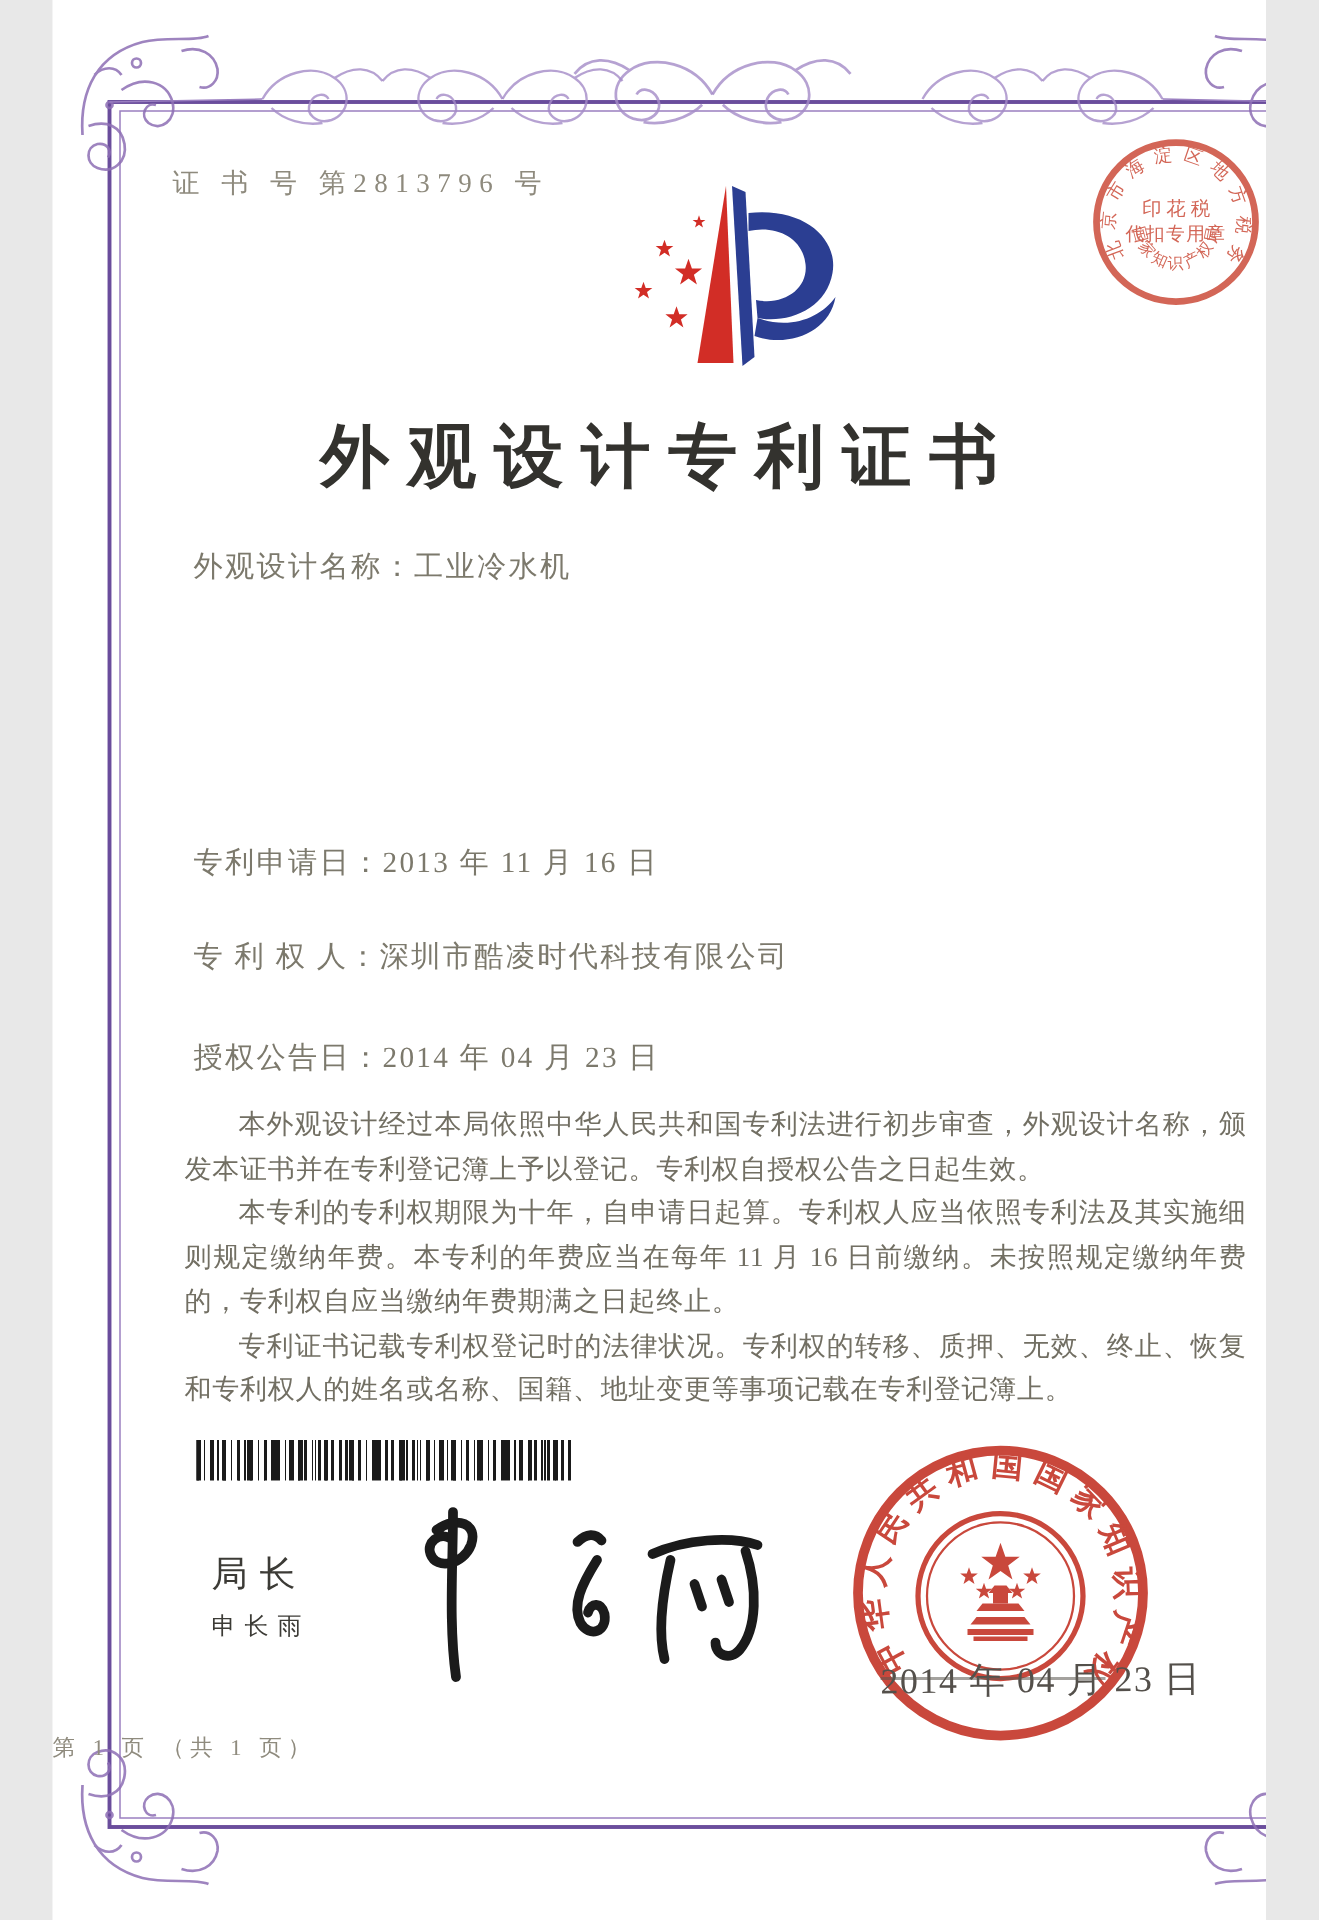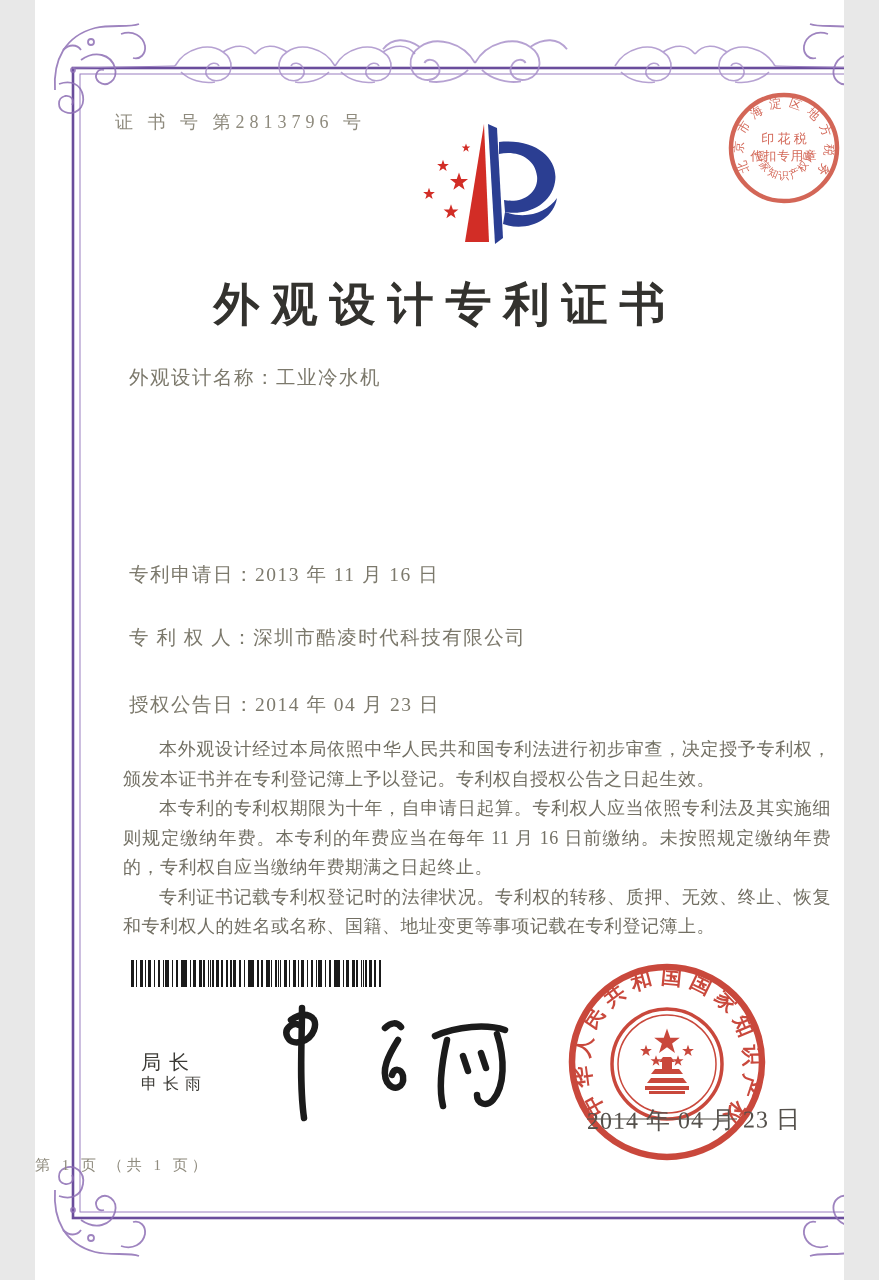--- a/index.html
+++ b/index.html
@@ -30,21 +30,21 @@
   }
   
   .barcode{
     left:96px;top:960px;width:250px;height:27px;background-color:#fff;
     background-image:
       repeating-linear-gradient(90deg,#1a1a1a 0 2px,transparent 2px 5px,#1a1a1a 5px 6px,transparent 6px 9px),
       repeating-linear-gradient(90deg,#1a1a1a 0 3px,transparent 3px 11px,#1a1a1a 11px 12px,transparent 12px 17px);
   }
   
   .signer{left:106px;font-family:"Liberation Sans","DejaVu Sans",sans-serif;color:#3c3b36;}
-  .signer-title{top:1033px;font-size:20px;letter-spacing:8px;margin-top:16px;}
+  .signer-title{top:1033px;font-size:24px;letter-spacing:8px;}
   .signer-name{top:1074px;font-size:16px;letter-spacing:6px;}
   
   .date-stamp{
     left:552px;top:1104px;font-size:24px;letter-spacing:1px;color:#54504b;
     transform:rotate(-0.5deg);white-space:nowrap;
   }
   .date-strike{left:552px;top:1118px;width:150px;height:2px;background:#5a564f;opacity:.55;}
   
   .footer{left:0;right:0;top:1156px;font-size:15px;
     letter-spacing:4px;color:#8f8b7e;}
@@ -120,21 +120,21 @@
     <span>专利申请日：</span><span>2013 年 11 月 16 日</span>
   </div>
   <div class="abs field f4">
     <span>专 利 权 人：</span><span>深圳市酷凌时代科技有限公司</span>
   </div>
   <div class="abs field f5">
     <span>授权公告日：</span><span>2014 年 04 月 23 日</span>
   </div>
 
   <div class="abs body-text">
-    <p>本外观设计经过本局依照中华人民共和国专利法进行初步审查，决定授予专利权，颁发本证书并在专利登记簿上予以登记。专利权自授权公告之日起生效。</p>
+    <p>本外观设计经过本局依照中华人民共和国专利法进行初步审查，外观设计名称，颁发本证书并在专利登记簿上予以登记。专利权自授权公告之日起生效。</p>
     <p>本专利的专利权期限为十年，自申请日起算。专利权人应当依照专利法及其实施细则规定缴纳年费。本专利的年费应当在每年 11 月 16 日前缴纳。未按照规定缴纳年费的，专利权自应当缴纳年费期满之日起终止。</p>
     <p>专利证书记载专利权登记时的法律状况。专利权的转移、质押、无效、终止、恢复和专利权人的姓名或名称、国籍、地址变更等事项记载在专利登记簿上。</p>
   </div>
 
   <div class="abs barcode"></div>
 
   <div class="abs signer signer-title">局长</div>
   <div class="abs signer signer-name">申长雨</div>
 
   <svg class="abs" style="left:212px;top:998px" width="270" height="128" viewBox="0 0 270 128" fill="none" stroke="#1b1b1b" stroke-width="6.5" stroke-linecap="round" stroke-linejoin="round">

